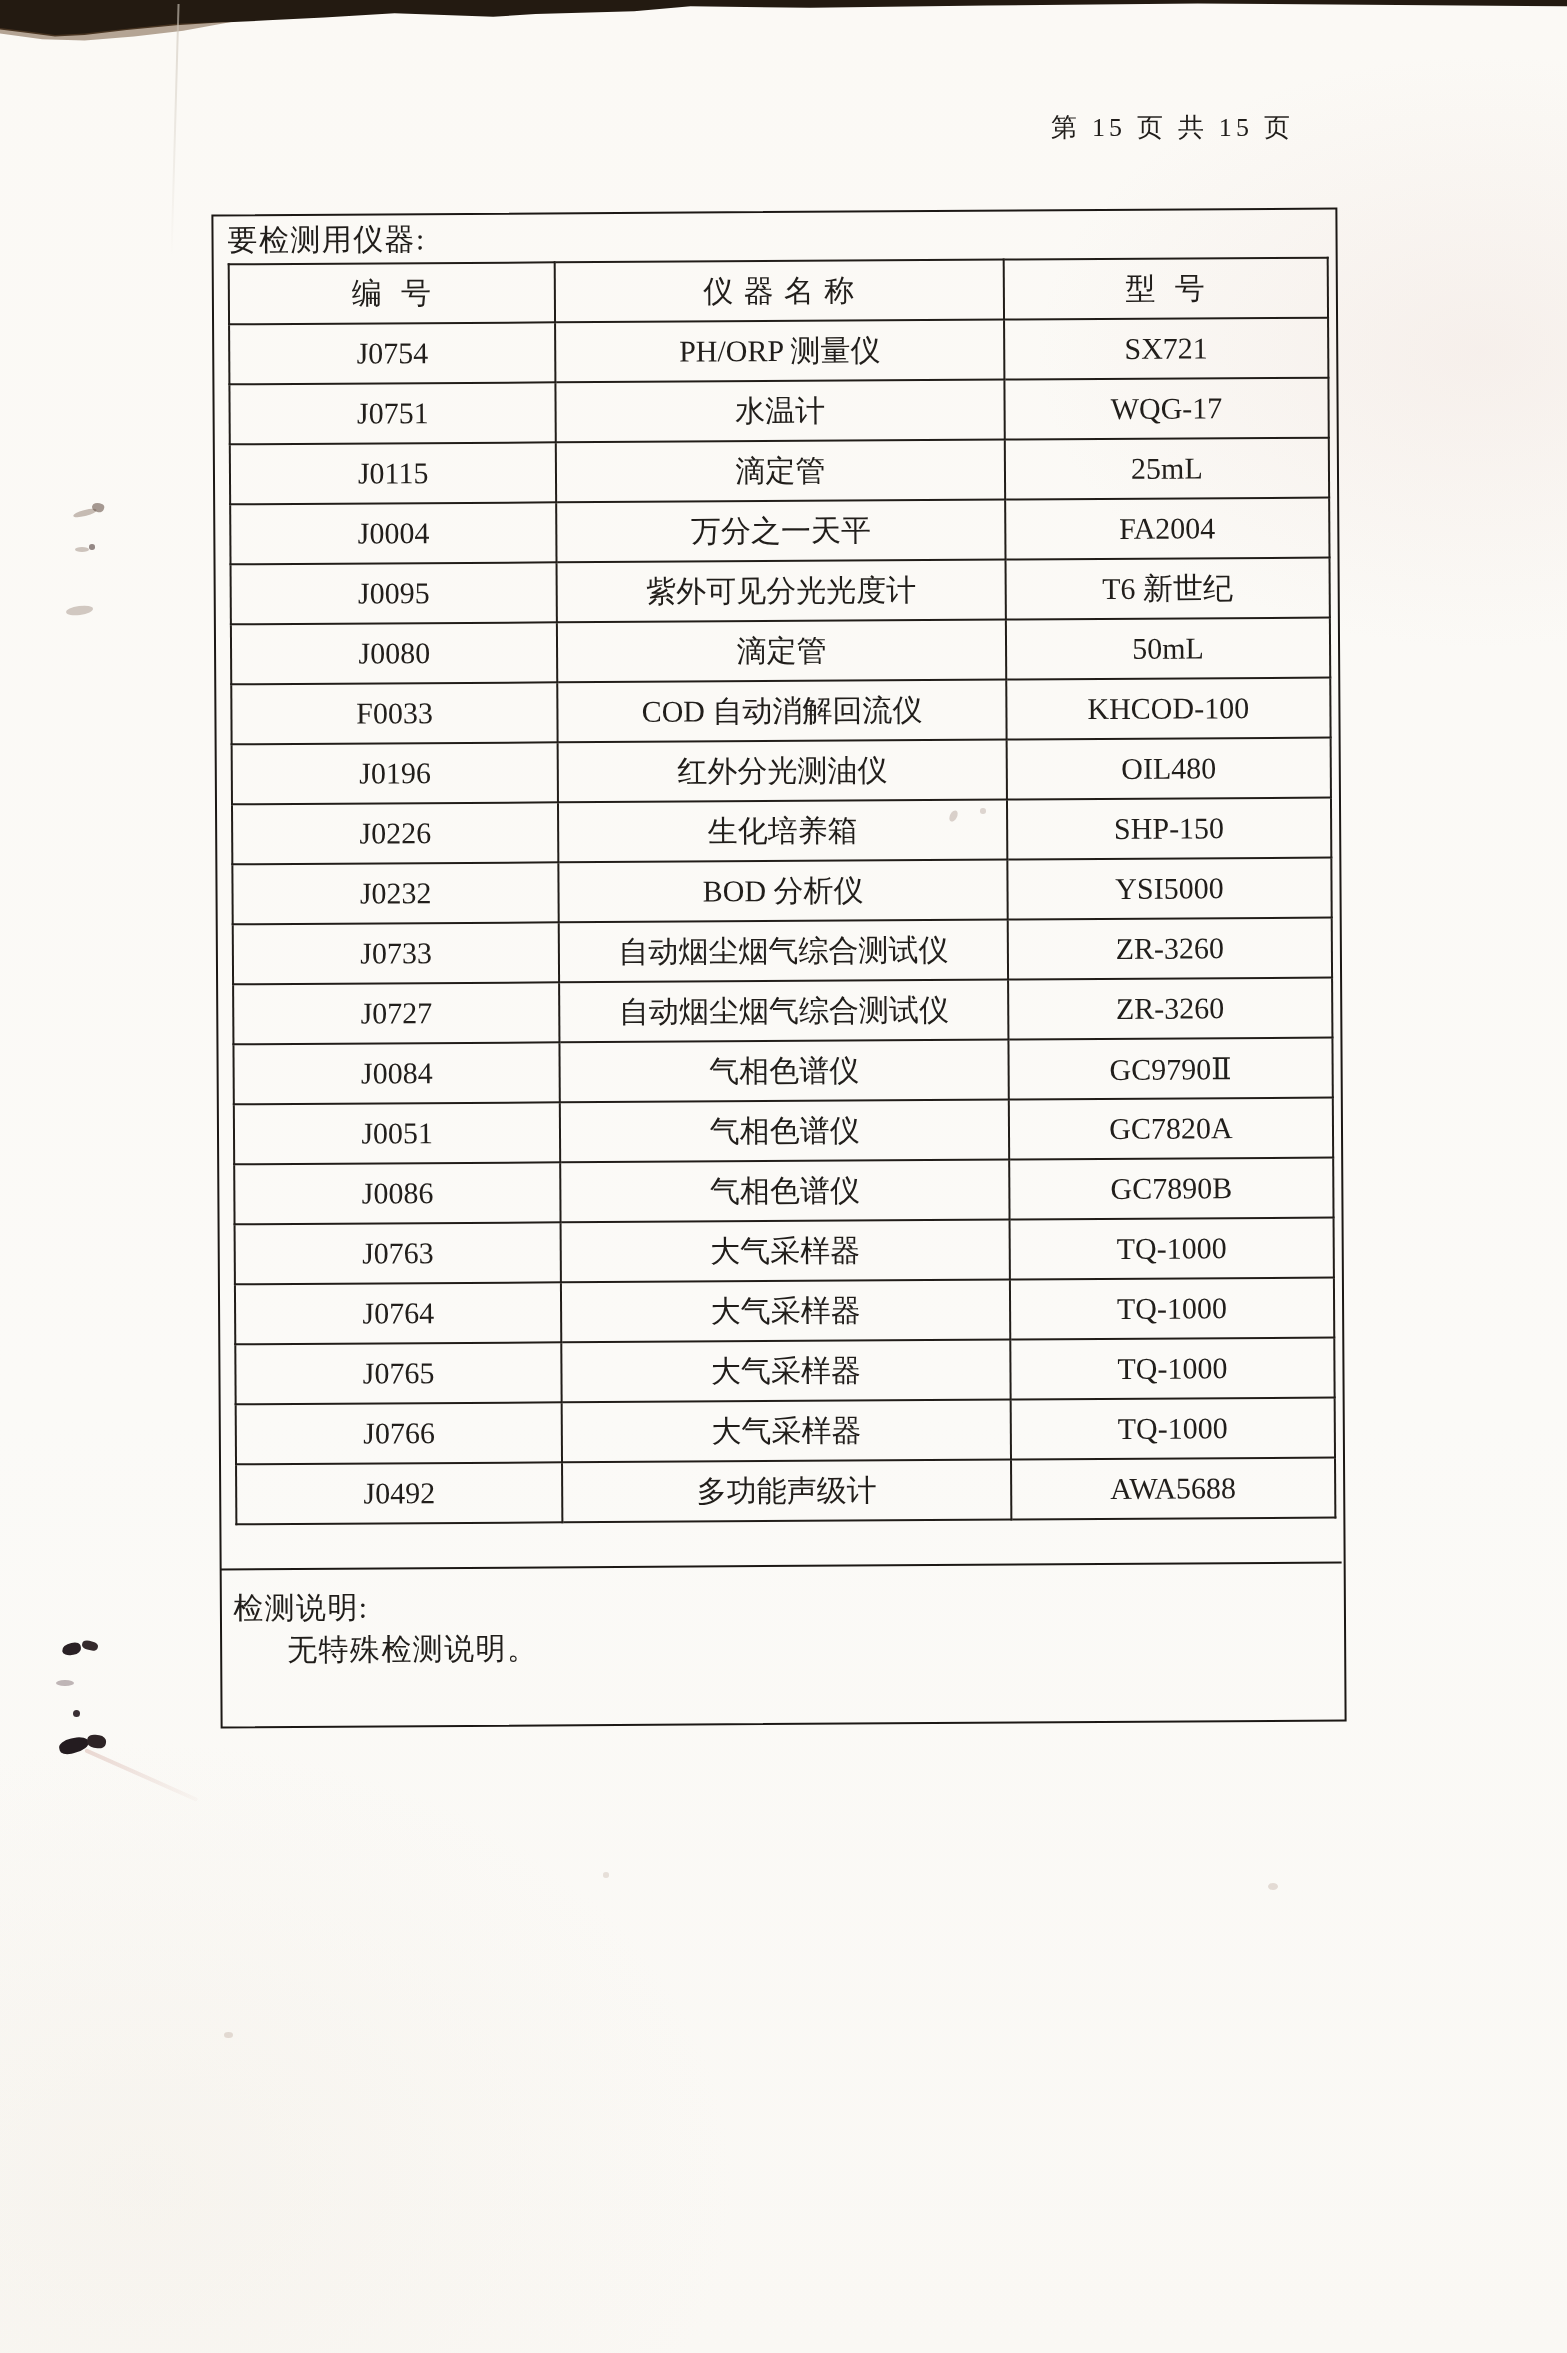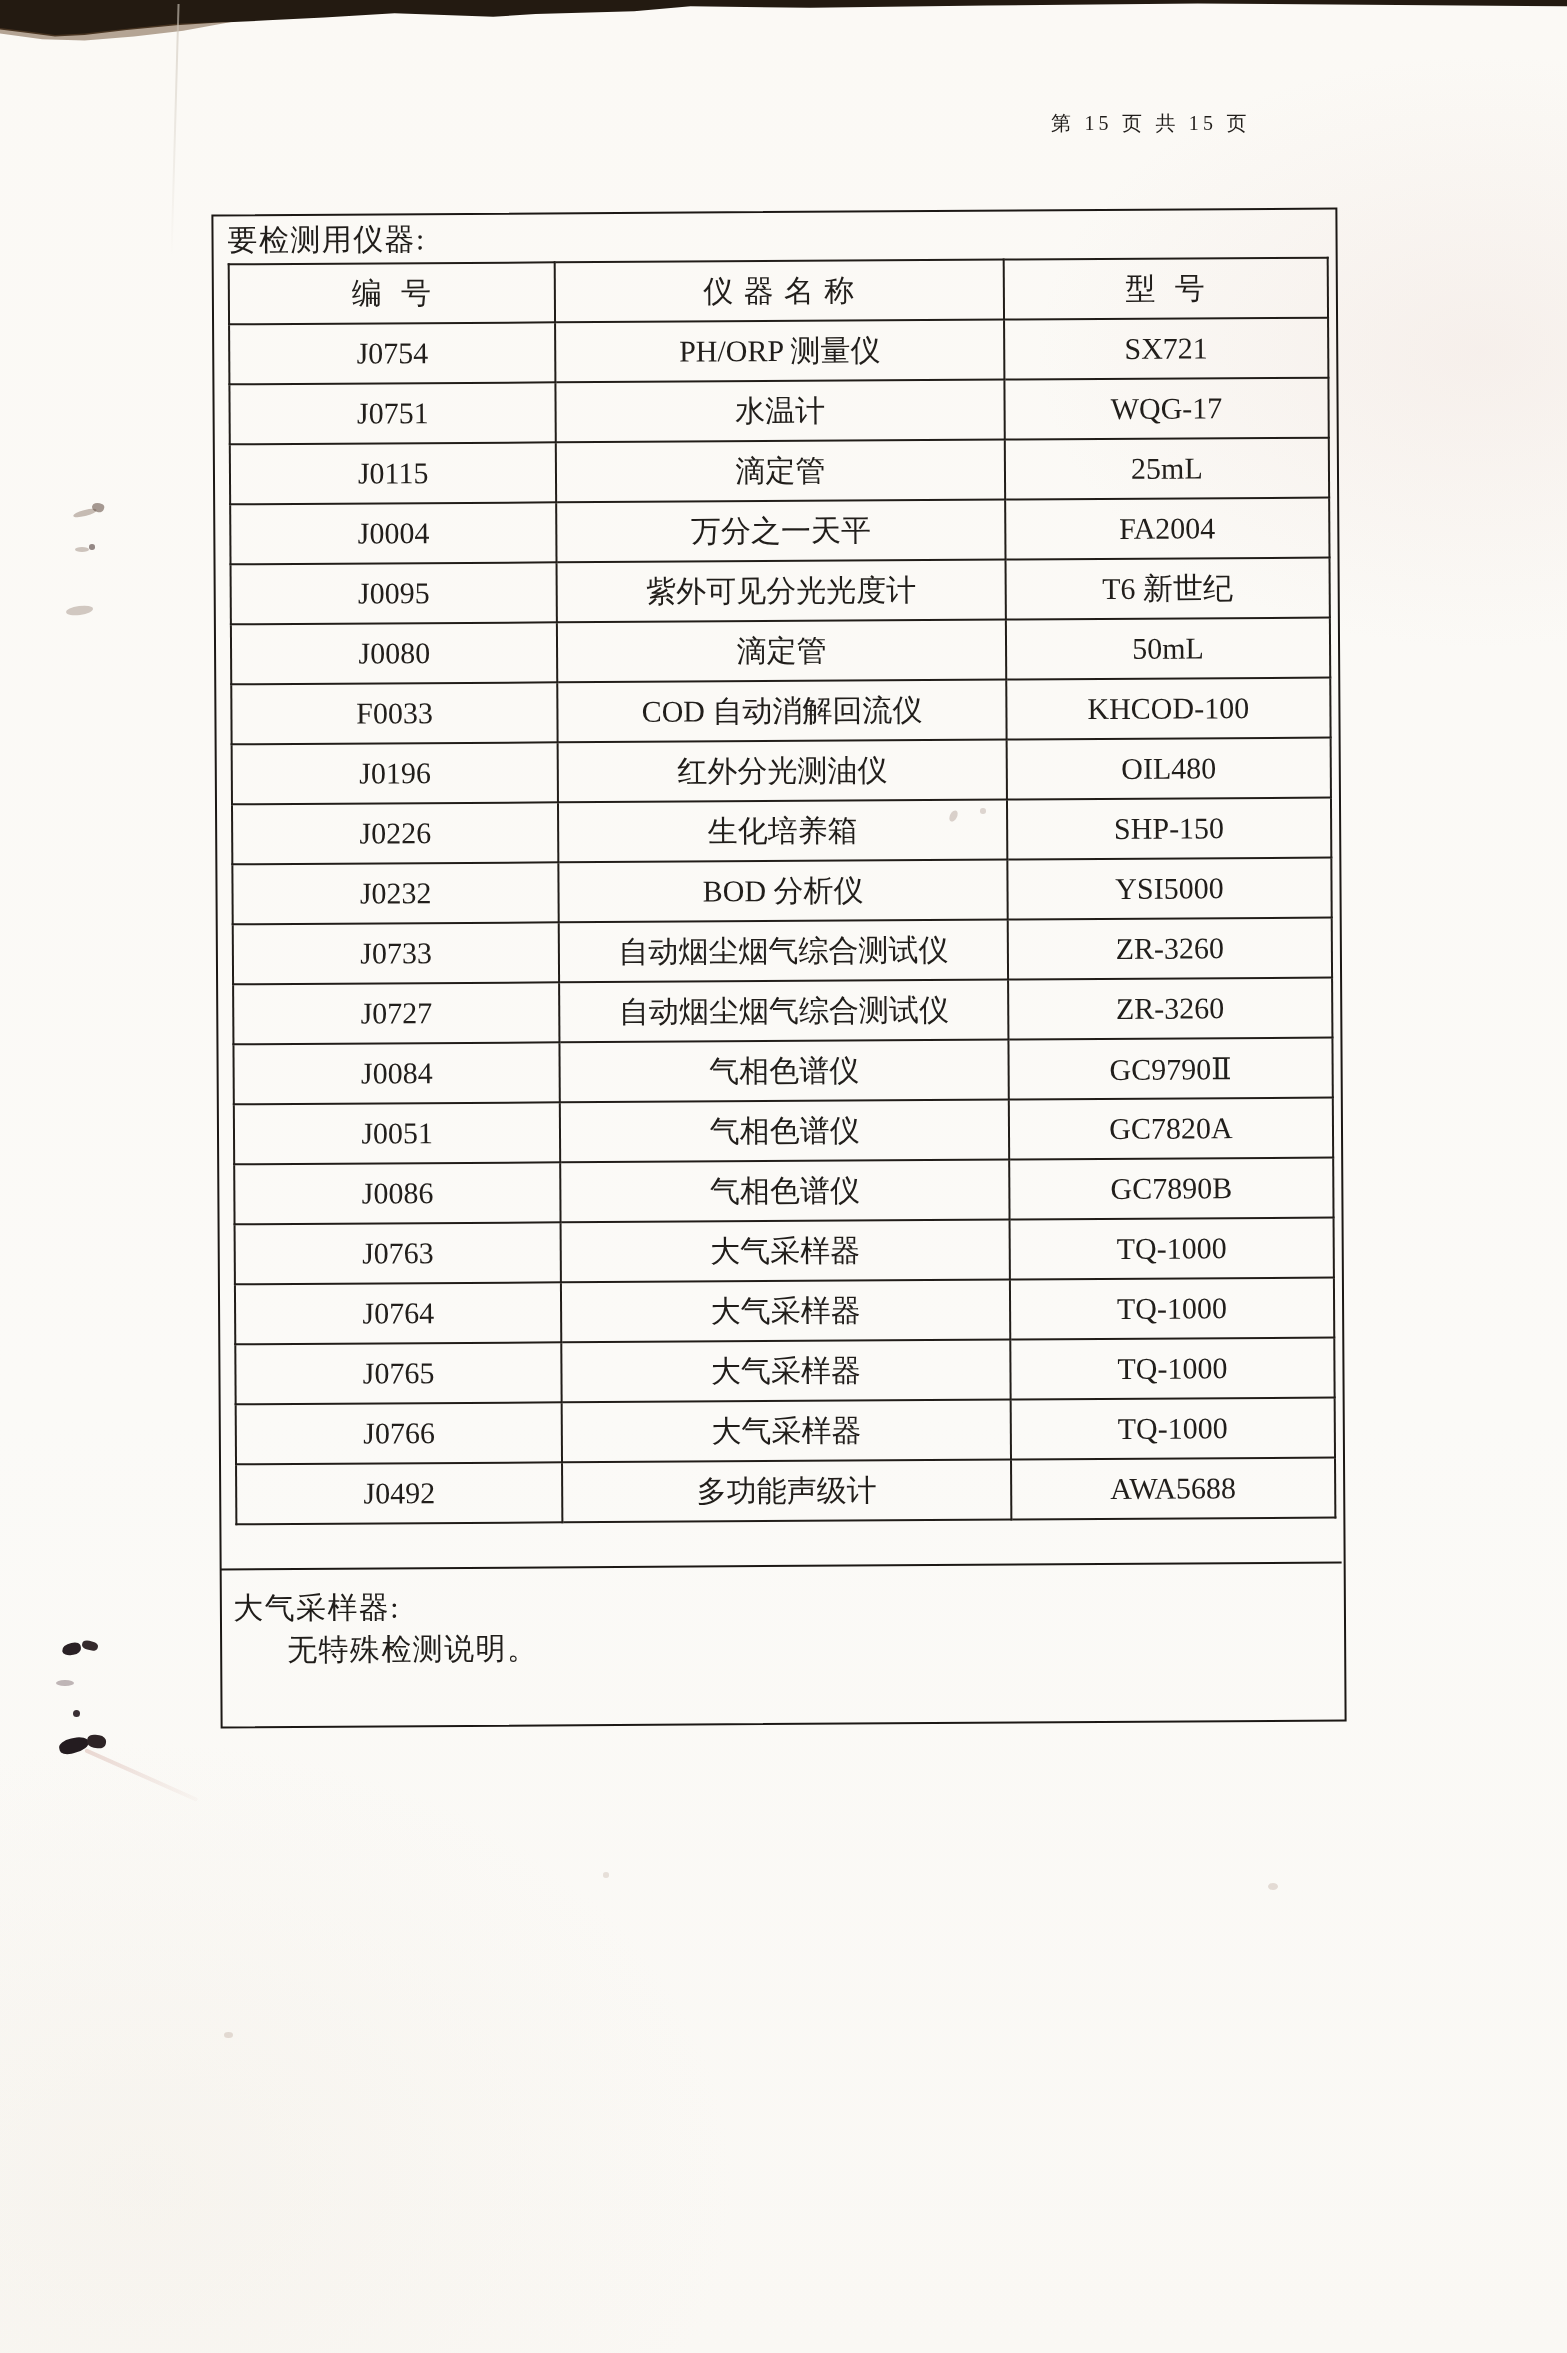--- a/index.html
+++ b/index.html
@@ -11,21 +11,21 @@
       radial-gradient(846px 634px at 141px 2185px, rgba(240,235,226,0.35), rgba(240,235,226,0) 70%),
       linear-gradient(180deg, #fbf9f5 0%, #fbfaf7 60%, #faf8f4 100%);
     font-family:"Liberation Serif","DejaVu Serif",serif;
     color:#201d1a;
   }
   
   .scan-edge{position:absolute;top:0;left:0;width:1567px;height:56px;}
   
   .crease{position:absolute;left:174px;top:4.2px;width:2.1px;height:254px;
     background:linear-gradient(#cdc5b9, rgba(205,197,185,0));transform:rotate(1.6deg);opacity:.65;}
-  .page-indicator{position:absolute;top:110px;left:1051px;font-size:20px;letter-spacing:4.2px;white-space:pre;}
+  .page-indicator{position:absolute;top:110px;left:1051px;font-size:26px;letter-spacing:4.2px;white-space:pre;}
   .doc-box{position:absolute;left:216px;top:211px;width:1122px;height:1510px;
     border:2.8px solid #1c1815;transform:rotate(-0.35deg);transform-origin:50% 50%;}
   .section-label{position:absolute;top:4.2px;left:14px;font-size:30px;letter-spacing:1.4px;}
   table.instruments{position:absolute;top:47px;left:14px;width:1101px;
     border-collapse:collapse;table-layout:fixed;}
   table.instruments col.c-id{width:29.7%;}
   table.instruments col.c-name{width:40.8%;}
   table.instruments col.c-model{width:29.5%;}
   table.instruments{border:2.8px solid #1c1815;}
   table.instruments th, table.instruments td{
@@ -183,21 +183,21 @@
         </tr>
         <tr>
           <td>J0492</td>
           <td>多功能声级计</td>
           <td>AWA5688</td>
         </tr>
       </tbody>
   </table>
 
   <div class="section-divider"></div>
-  <div class="notes-label">大气采样器:</div>
+  <div class="notes-label">检测说明:</div>
   <div class="notes-text">无特殊检测说明。</div>
 </div>
 
 <div class="mark m-p1"></div>
 <div class="mark m-p1b"></div>
 <div class="mark m-p2"></div>
 <div class="mark m-p2b"></div>
 <div class="mark m-p3"></div>
 <div class="mark m-s1"></div>
 <div class="mark m-s2"></div>

